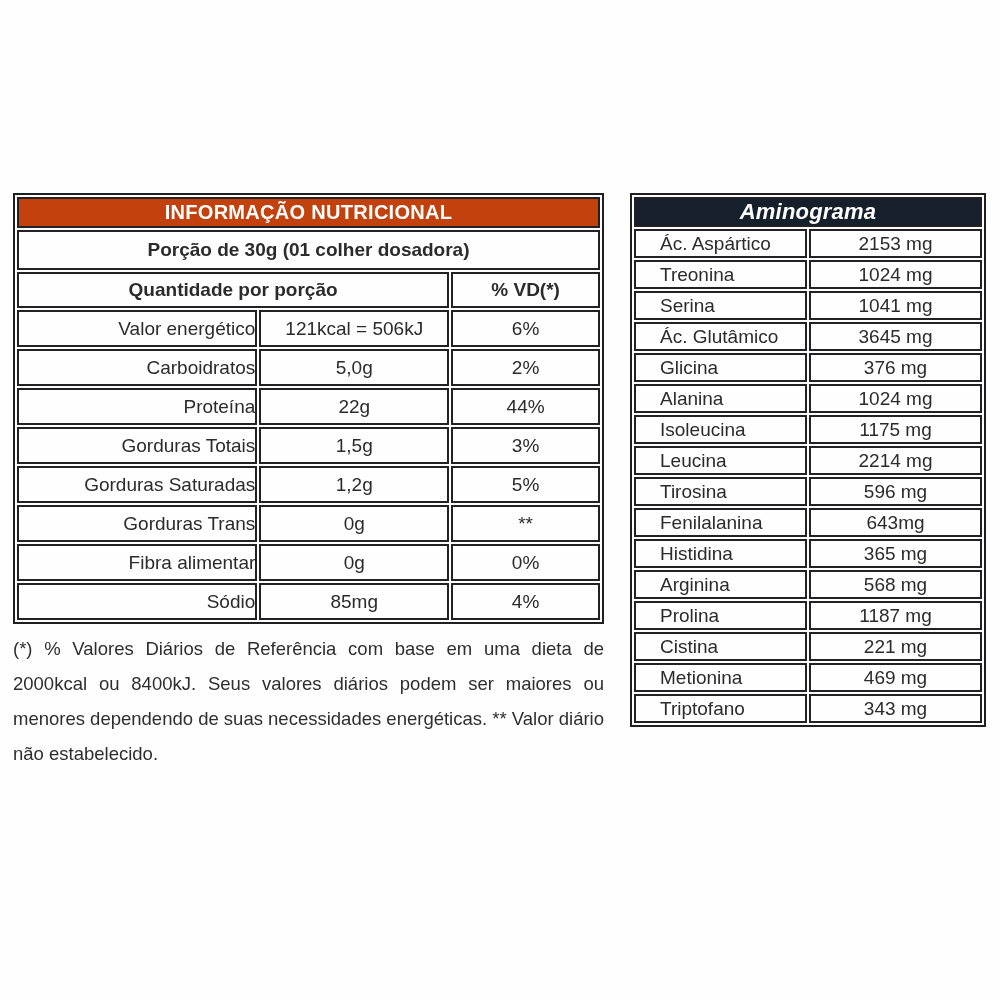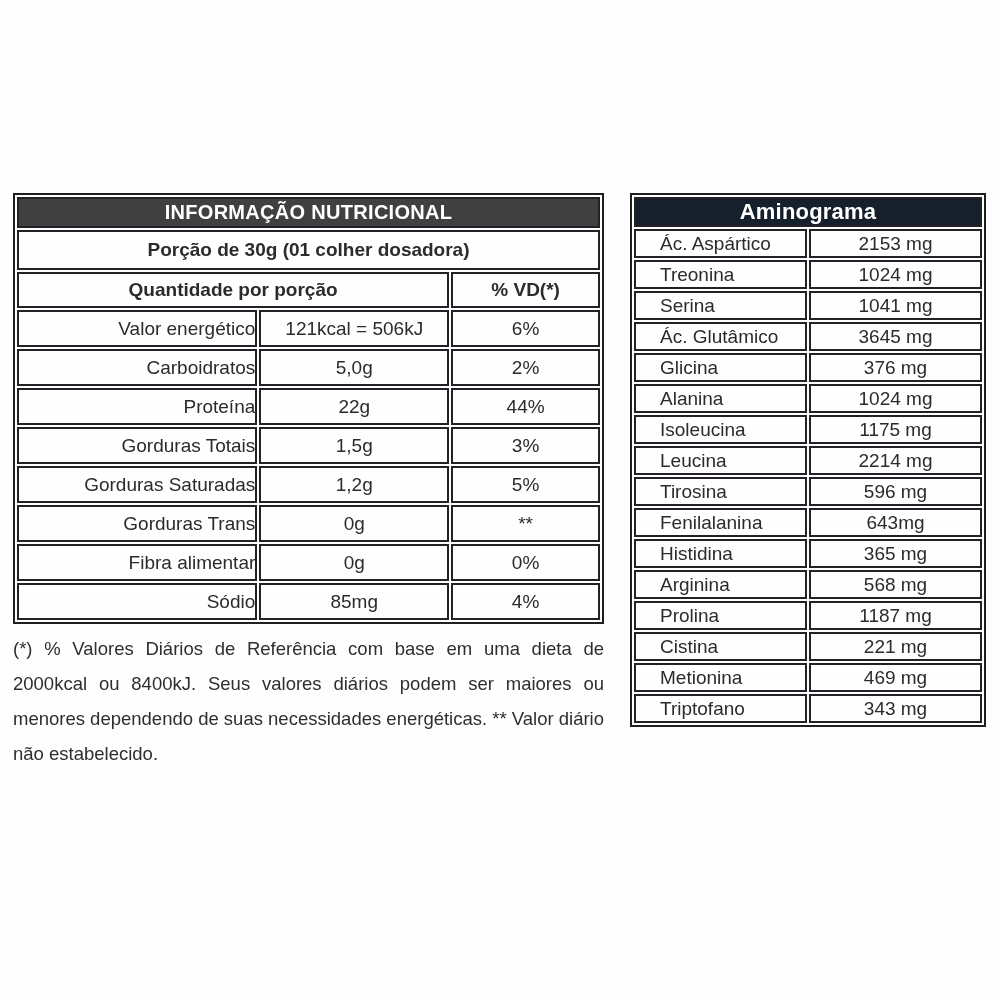--- a/index.html
+++ b/index.html
@@ -100,21 +100,21 @@
 
   <div class="frame" id="nutrition-frame">
     <table>
       <colgroup>
           <col class="col-name">
           <col class="col-amt">
           <col class="col-dv">
         </colgroup>
       <tbody>
           <tr>
-        <td colspan="3" class="title-bar" style="background-color: #404040;">INFORMAÇÃO NUTRICIONAL</td>
+        <td colspan="3" class="title-bar" style="background-color: #c2410c;">INFORMAÇÃO NUTRICIONAL</td>
       </tr>
       <tr>
         <td colspan="3" class="serving-cell">Porção de 30g (01 colher dosadora)</td>
       </tr>
       <tr>
         <td colspan="2" class="qty-header">Quantidade por porção</td>
         <td class="dv-header">% VD(*)</td>
       </tr>
       <tr>
         <td class="name">Valor energético</td>
@@ -159,21 +159,21 @@
     </tbody>
       </table>
   </div>
 
   <p id="footnote">(*) % Valores Diários de Referência com base em uma dieta de 2000kcal ou 8400kJ. Seus valores diários podem ser maiores ou menores dependendo de suas necessidades energéticas. ** Valor diário não estabelecido.</p>
 
   <div class="frame" id="amino-frame">
     <table>
       <tbody>
           <tr>
-        <td colspan="2" class="title-bar" style="background-color: rgb(22, 32, 44);">Aminograma</td>
+        <td colspan="2" class="title-bar" style="background-color: rgb(22, 32, 44); font-style: italic;">Aminograma</td>
       </tr>
       <tr>
         <td class="name">Ác. Aspártico</td>
         <td class="amt">2153 mg</td>
       </tr>
       <tr>
         <td class="name">Treonina</td>
         <td class="amt">1024 mg</td>
       </tr>
       <tr>

